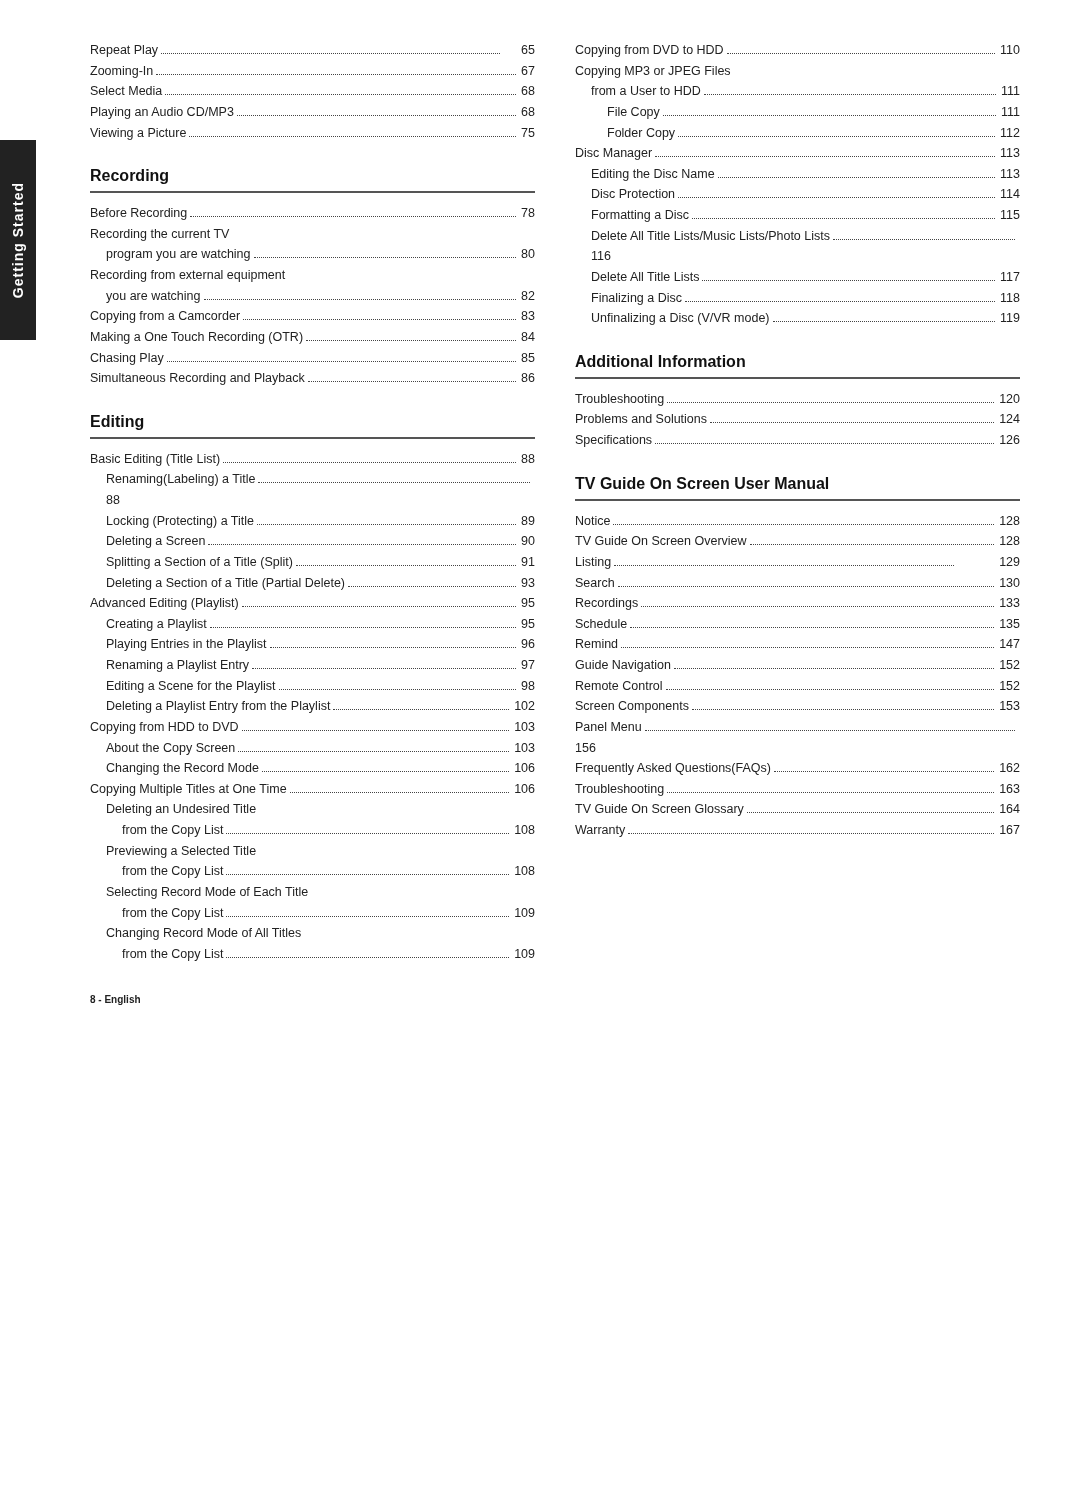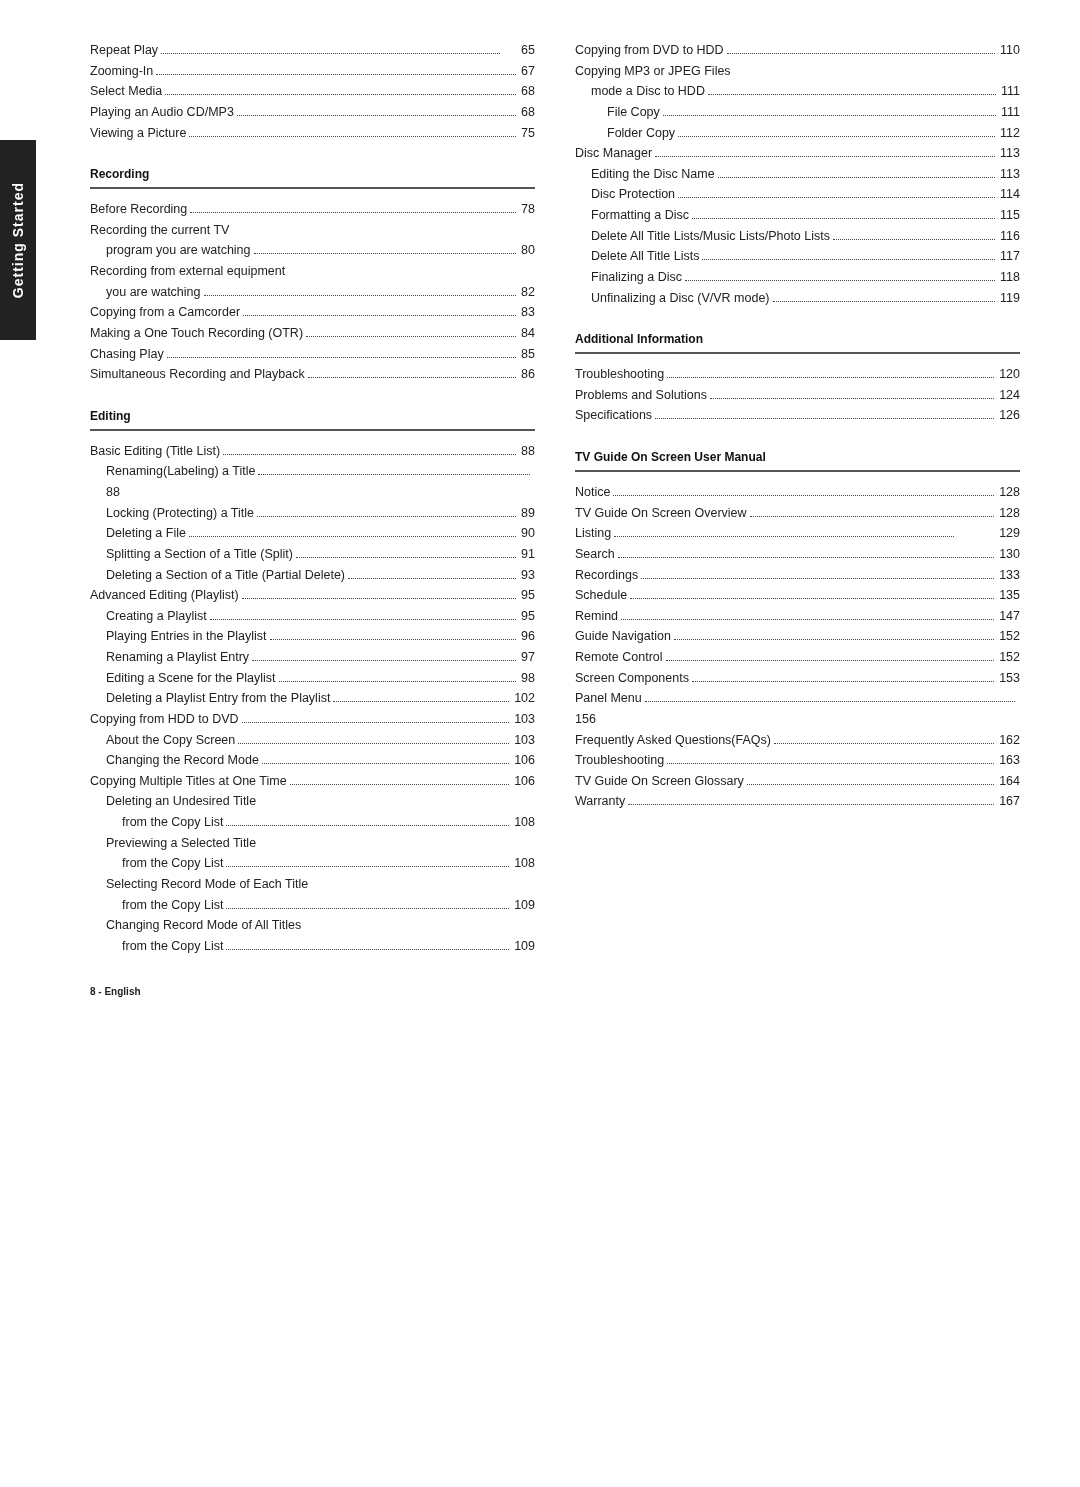--- a/index.html
+++ b/index.html
@@ -51,21 +51,21 @@
       flex: 1;
       min-width: 0;
     }
     .col-right {
       flex: 1;
       min-width: 0;
     }
 
     
     .section-header {
-      font-size: 12px;
+      font-size: 16px;
       font-weight: bold;
       color: #111;
       margin-bottom: 6px;
       margin-top: 24px;
     }
     .section-divider {
       border: none;
       border-top: 2px solid #555;
       margin-bottom: 10px;
     }
@@ -248,21 +248,21 @@
       </div>
             <div class="toc-entry" style="padding-left: 16px;">
         <span class="toc-title-dots">
           <span class="toc-title-text">Locking (Protecting) a Title</span>
           <span class="dots"></span>
         </span>
         <span class="toc-page">89</span>
       </div>
             <div class="toc-entry" style="padding-left: 16px;">
         <span class="toc-title-dots">
-          <span class="toc-title-text">Deleting a File</span>
+          <span class="toc-title-text">Deleting a Screen</span>
           <span class="dots"></span>
         </span>
         <span class="toc-page">90</span>
       </div>
             <div class="toc-entry" style="padding-left: 16px;">
         <span class="toc-title-dots">
           <span class="toc-title-text">Splitting a Section of a Title (Split)</span>
           <span class="dots"></span>
         </span>
         <span class="toc-page">91</span>
@@ -398,21 +398,21 @@
           <span class="toc-title-text">Copying from DVD to HDD</span>
           <span class="dots"></span>
         </span>
         <span class="toc-page">110</span>
       </div>
           <div class="toc-entry" style="padding-left: 0px;">
         <span class="toc-title">Copying MP3 or JPEG Files</span>
       </div>
           <div class="toc-entry" style="padding-left: 16px;">
         <span class="toc-title-dots">
-          <span class="toc-title-text">mode a Disc to HDD</span>
+          <span class="toc-title-text">from a User to HDD</span>
           <span class="dots"></span>
         </span>
         <span class="toc-page">111</span>
       </div>
           <div class="toc-entry" style="padding-left: 32px;">
         <span class="toc-title-dots">
           <span class="toc-title-text">File Copy</span>
           <span class="dots"></span>
         </span>
         <span class="toc-page">111</span>
@@ -445,21 +445,21 @@
         </span>
         <span class="toc-page">114</span>
       </div>
           <div class="toc-entry" style="padding-left: 16px;">
         <span class="toc-title-dots">
           <span class="toc-title-text">Formatting a Disc</span>
           <span class="dots"></span>
         </span>
         <span class="toc-page">115</span>
       </div>
-          <div class="toc-entry" style="padding-left: 16px;">
+          <div class="toc-entry" style="padding-left: 16px; flex-direction: column;">
         <span class="toc-title-dots">
           <span class="toc-title-text">Delete All Title Lists/Music Lists/Photo Lists</span>
           <span class="dots"></span>
         </span>
         <span class="toc-page">116</span>
       </div>
           <div class="toc-entry" style="padding-left: 16px;">
         <span class="toc-title-dots">
           <span class="toc-title-text">Delete All Title Lists</span>
           <span class="dots"></span>

